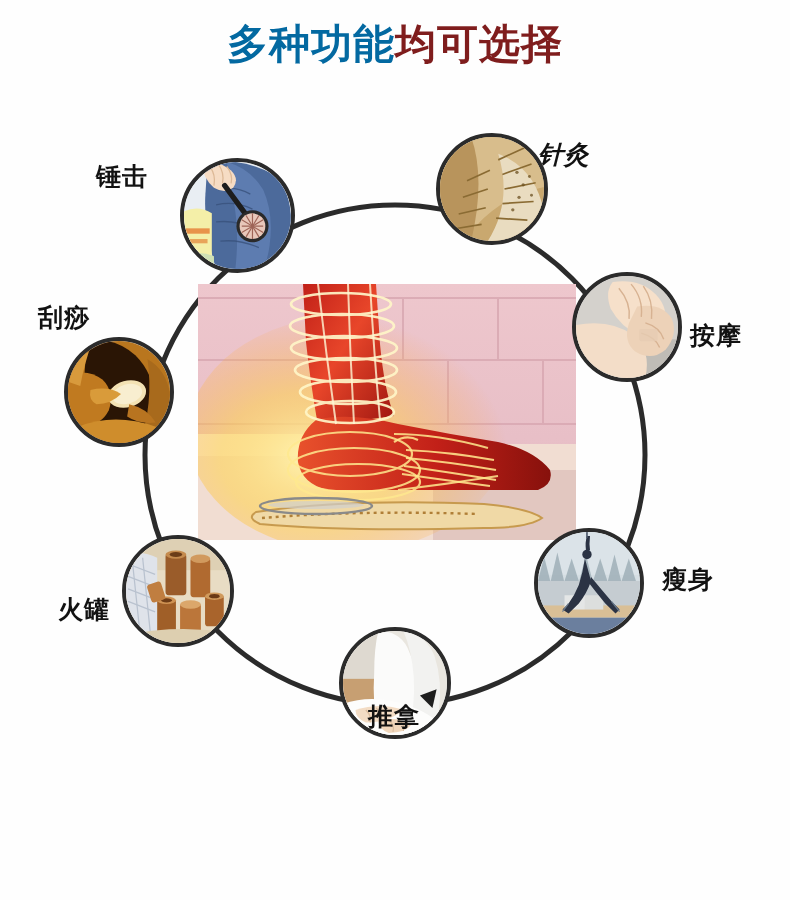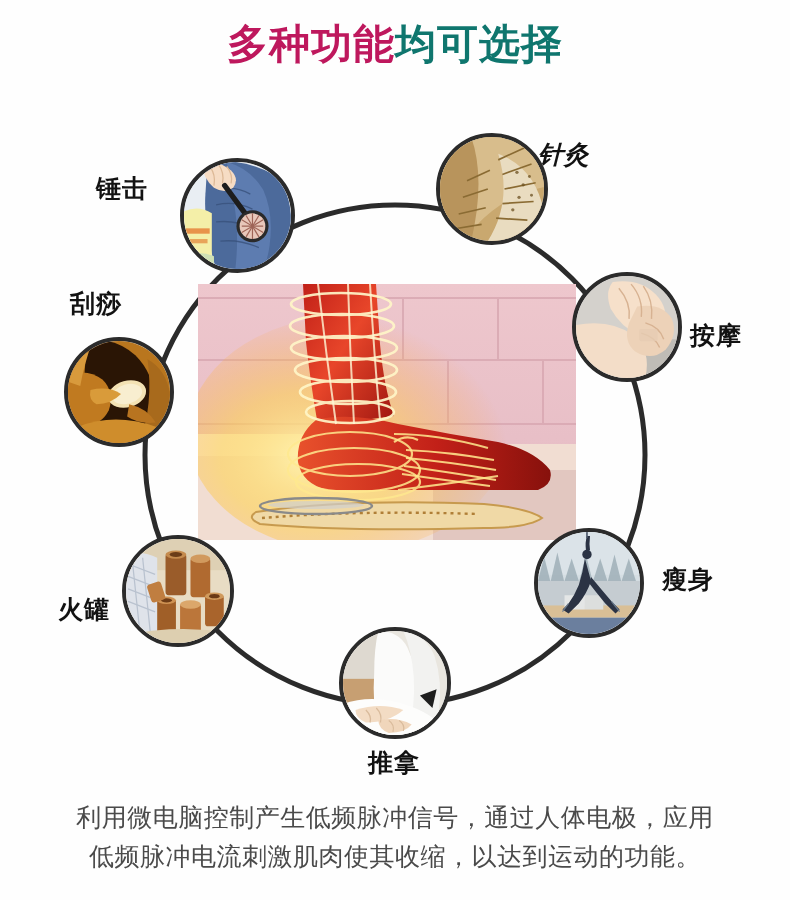--- a/index.html
+++ b/index.html
@@ -26,22 +26,22 @@
     top: 22px;
     left: 0;
     width: 790px;
     text-align: center;
     font-size: 41px;
     font-weight: bold;
     letter-spacing: 1px;
     white-space: nowrap;
     line-height: 1.1;
   }
-  #title .accent { color: #be185d; }
-  #title .plain  { color: #0f766e; }
+  #title .accent { color: #0369a1; }
+  #title .plain  { color: #7f1d1d; }
 
   
   #ring-svg {
     position: absolute;
     left: 0;
     top: 0;
     width: 790px;
     height: 900px;
     pointer-events: none;
   }
@@ -295,21 +295,21 @@
         <path d="M34 86 Q52 82 66 90 Q60 98 44 98 Q34 94 34 86 Z" fill="#f0d6bb"></path>
         <g stroke="#d9bb9c" stroke-width="1.2" fill="none">
           <path d="M22 76 Q28 82 26 88"></path>
             <path d="M32 74 Q38 80 36 88"></path>
           <path d="M44 86 Q50 90 48 97"></path>
             <path d="M54 86 Q60 90 58 96"></path>
         </g>
         <path d="M74 62 L90 56 L86 74 Z" fill="#1e1e1e"></path>
       </svg>
     </div>
-    <div class="node-label" style="left:368px; top:750px;">推拿</div>
+    <div class="node-label" style="left:368px; top:704px;">推拿</div>
   </div>
 
   <div class="node">
     <div class="bubble" style="left:122px; top:535px; width:112px; height:112px;">
       <svg viewBox="0 0 100 100">
         <rect width="100" height="100" fill="#e8dcc4"></rect>
         <rect x="0" y="0" width="100" height="30" fill="#ded0b4"></rect>
         <path d="M0 16 Q14 10 30 18 L30 100 L0 100 Z" fill="#dfe3ea"></path>
         <g stroke="#b9c2cf" stroke-width="1.2">
           <line x1="2" y1="24" x2="28" y2="34"></line>
@@ -350,21 +350,21 @@
         <path d="M0 34 Q18 26 34 38 Q46 50 40 68 Q32 84 14 82 Q0 76 0 60 Z" fill="#c07a20"></path>
         <path d="M0 0 L24 0 Q16 22 12 44 L0 40 Z" fill="#d89a3c"></path>
         <path d="M78 18 Q96 28 100 52 L100 100 L70 100 Q84 62 78 18 Z" fill="#a86a1c"></path>
         <path d="M10 84 Q46 70 86 84 Q100 90 100 100 L0 100 Q0 90 10 84 Z" fill="#cf8d2c"></path>
         <ellipse cx="58" cy="52" rx="19" ry="13" fill="#f3e2b4" transform="rotate(-16 58 52)"></ellipse>
         <ellipse cx="58" cy="52" rx="15" ry="9.5" fill="#f8eed0" transform="rotate(-16 58 52)"></ellipse>
         <path d="M22 48 Q40 44 52 52 Q42 62 28 62 Q20 58 22 48 Z" fill="#d99b3a"></path>
         <path d="M60 62 Q78 66 86 80 Q70 82 58 74 Z" fill="#b87420"></path>
       </svg>
     </div>
-    <div class="node-label" style="left:38px; top:291px;margin-left:32px;">刮痧</div>
+    <div class="node-label" style="left:38px; top:305px;">刮痧</div>
   </div>
 
   <div class="node">
     <div class="bubble" style="left:180px; top:158px; width:115px; height:115px;">
       <svg viewBox="0 0 100 100">
         <rect width="100" height="100" fill="#e9eef3"></rect>
         <path d="M22 0 Q56 -4 84 12 Q100 26 100 56 Q100 84 92 100 L30 100 Q18 62 20 30 Z" fill="#4c6a9b"></path>
         <path d="M40 0 Q62 6 74 26 Q84 48 80 78 Q78 92 74 100 L48 100 Q52 64 46 34 Q42 12 40 0 Z" fill="#5d7cb0"></path>
         <g stroke="#39527c" stroke-width="1.2" fill="none" opacity="0.8">
           <path d="M32 26 Q48 22 62 30"></path>
@@ -388,21 +388,17 @@
         <g stroke="#9e6457" stroke-width="1.1">
           <line x1="54" y1="54" x2="74" y2="66"></line>
             <line x1="54" y1="60" x2="74" y2="60"></line>
           <line x1="54" y1="66" x2="74" y2="54"></line>
             <line x1="58" y1="50" x2="70" y2="70"></line>
           <line x1="70" y1="50" x2="58" y2="70"></line>
             <line x1="64" y1="48" x2="64" y2="72"></line>
         </g>
       </svg>
     </div>
-    <div class="node-label" style="left:96px; top:164px;margin-top:12px;">锤击</div>
-  </div>
-
-  <div id="caption">
-    <span class="cap-line">利用微电脑控制产生低频脉冲信号，通过人体电极，应用</span>
-    <span class="cap-line">低频脉冲电流刺激肌肉使其收缩，以达到运动的功能。</span>
-  </div>
+    <div class="node-label" style="left:96px; top:164px;">锤击</div>
+  </div>
+
 
 </div>
 
 </body></html>

